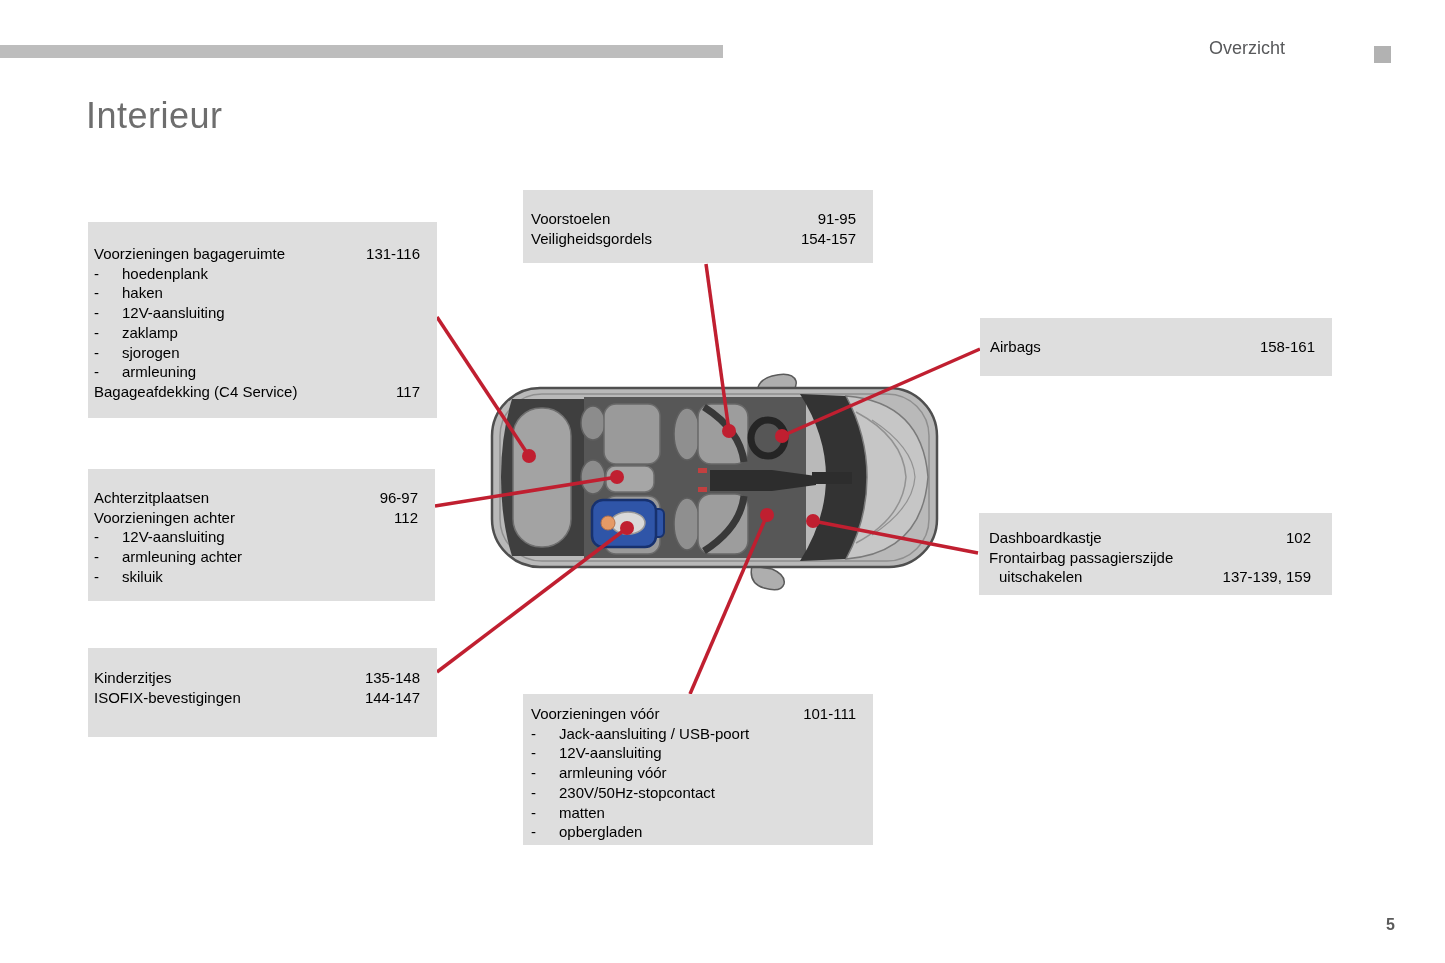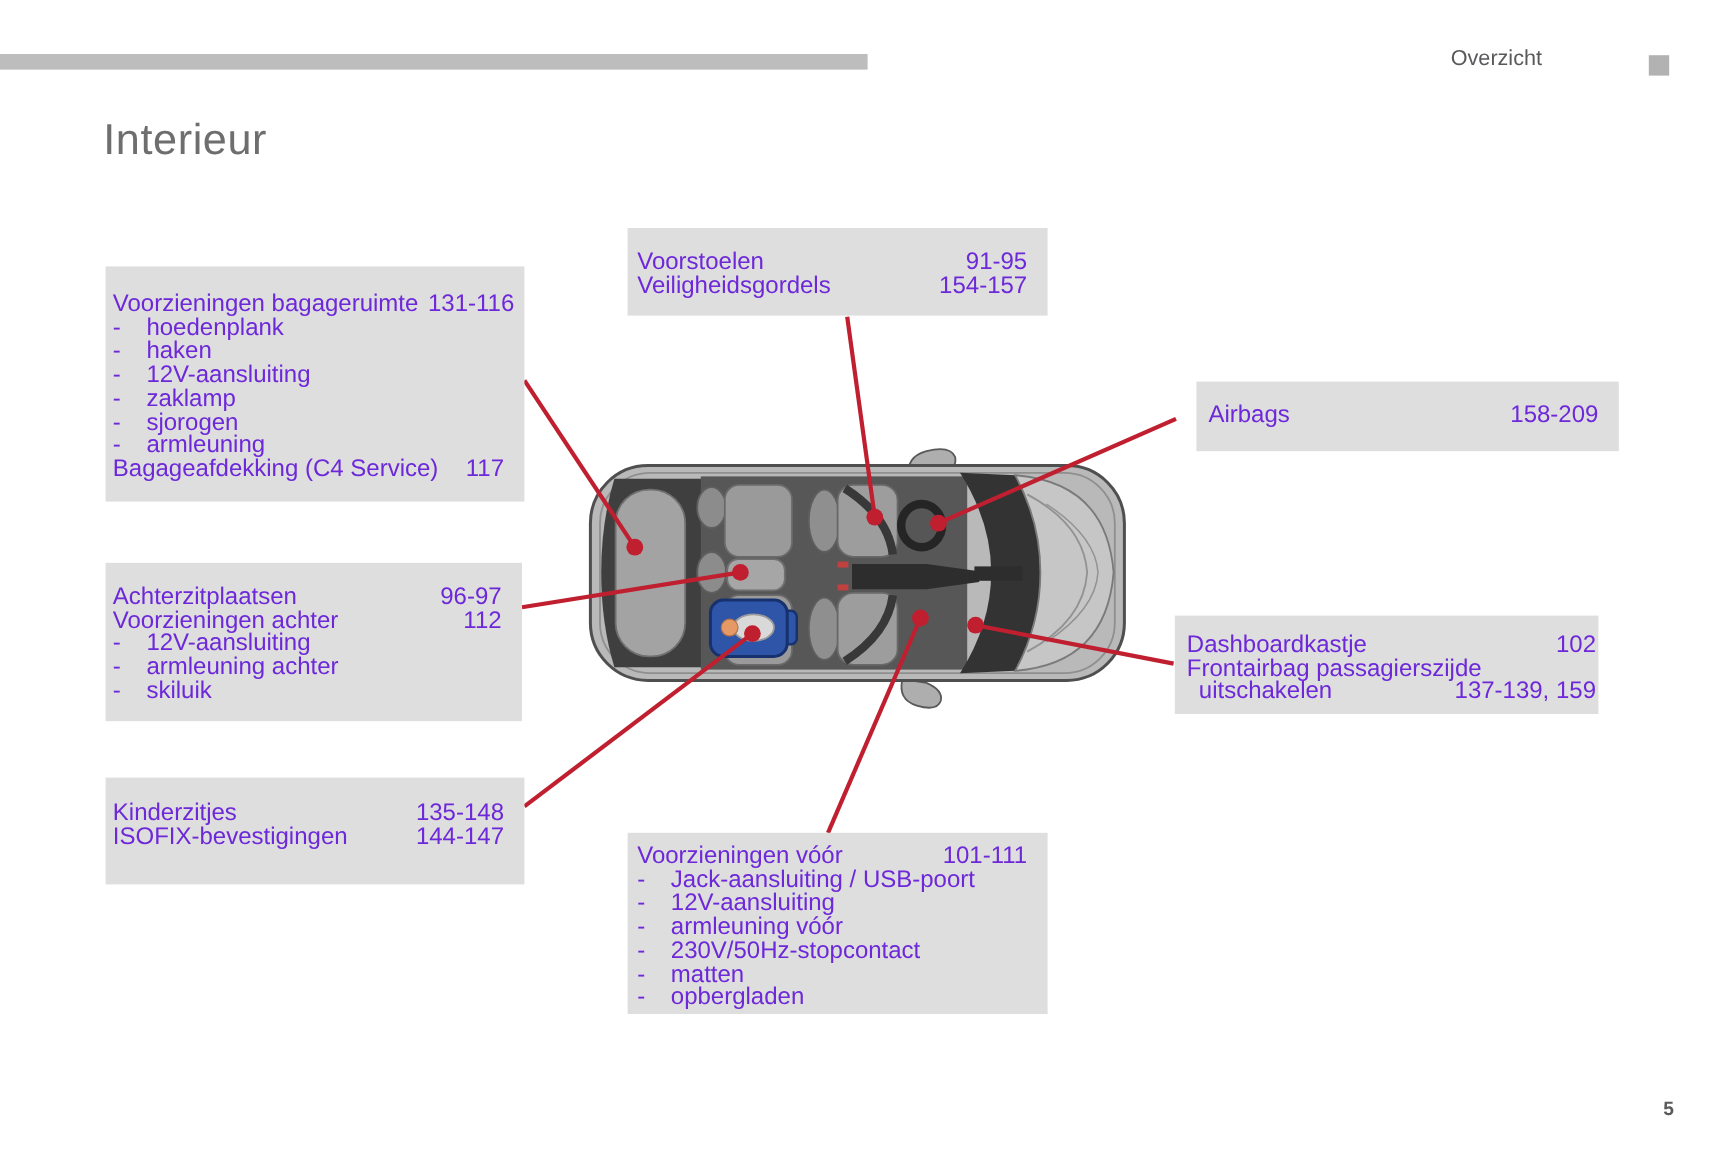--- a/index.html
+++ b/index.html
@@ -7,34 +7,34 @@
   #page{position:relative;width:1398px;height:963px;background:#ffffff;overflow:hidden;}
 
   .topbar{position:absolute;left:0;top:45px;width:723px;height:13px;background:#bdbdbd;}
   .section-label{position:absolute;top:38px;right:113px;font-size:18px;color:#58595b;}
   .section-square{position:absolute;left:1374px;top:46px;width:17px;height:17px;background:#b2b2b2;}
   .page-title{position:absolute;left:86px;top:95px;font-size:36px;color:#6e6e6e;letter-spacing:0.5px;}
   .page-number{position:absolute;left:1386px;top:916px;font-size:16px;font-weight:bold;color:#5a5a5a;}
 
   svg.diagram{position:absolute;left:0;top:0;width:1445px;height:963px;}
 
-  .callout{position:absolute;background:#dedede;color:#6d28d9;font-size:20px;line-height:19.7px;box-sizing:border-box;}
+  .callout{position:absolute;background:#dedede;color:#000000;font-size:15px;line-height:19.7px;box-sizing:border-box;}
   .crow{display:flex;align-items:baseline;}
   .crow.indent{padding-left:10px;}
   .dash{width:28px;flex:0 0 28px;}
   .lbl{white-space:nowrap;}
   .pgs{margin-left:auto;text-align:right;white-space:nowrap;padding-left:8px;}
 
   #box-bagageruimte{left:88px;top:222px;width:349px;padding:22px 17px 16px 6px;}
   #box-achterzitplaatsen{left:88px;top:469px;width:347px;padding:19px 17px 14px 6px;}
   #box-kinderzitjes{left:88px;top:648px;width:349px;padding:20px 17px 30px 6px;}
   #box-voorstoelen{left:523px;top:190px;width:350px;padding:19px 17px 15px 8px;}
   #box-voorzieningen-voor{left:523px;top:694px;width:350px;padding:10px 17px 3px 8px;}
-  #box-airbags{left:980px;top:318px;width:352px;padding:19px 17px 19px 10px;margin-left:17px;}
-  #box-dashboardkastje{left:979px;top:513px;width:353px;padding:15px 2px 8px 10px;}
+  #box-airbags{left:980px;top:318px;width:352px;padding:19px 17px 19px 10px;}
+  #box-dashboardkastje{left:979px;top:513px;width:353px;padding:15px 21px 8px 10px;}
 </style>
 </head>
 <body>
 
 <div id="page">
 
   <div class="topbar"></div>
   <div class="section-label">Overzicht</div>
   <div class="section-square"></div>
   <h1 class="page-title" style="margin:0;font-weight:400;">Interieur</h1>
@@ -225,21 +225,21 @@
         <span class="lbl">matten</span>
       </div>
       <div class="crow">
         <span class="dash">-</span>
         <span class="lbl">opbergladen</span>
       </div>
     </div>
   <div id="box-airbags" class="callout">
       <div class="crow">
         <span class="lbl">Airbags</span>
-        <span class="pgs">158-209</span>
+        <span class="pgs">158-161</span>
       </div>
     </div>
   <div id="box-dashboardkastje" class="callout">
       <div class="crow">
         <span class="lbl">Dashboardkastje</span>
         <span class="pgs">102</span>
       </div>
       <div class="crow">
         <span class="lbl">Frontairbag passagierszijde</span>
       </div>

